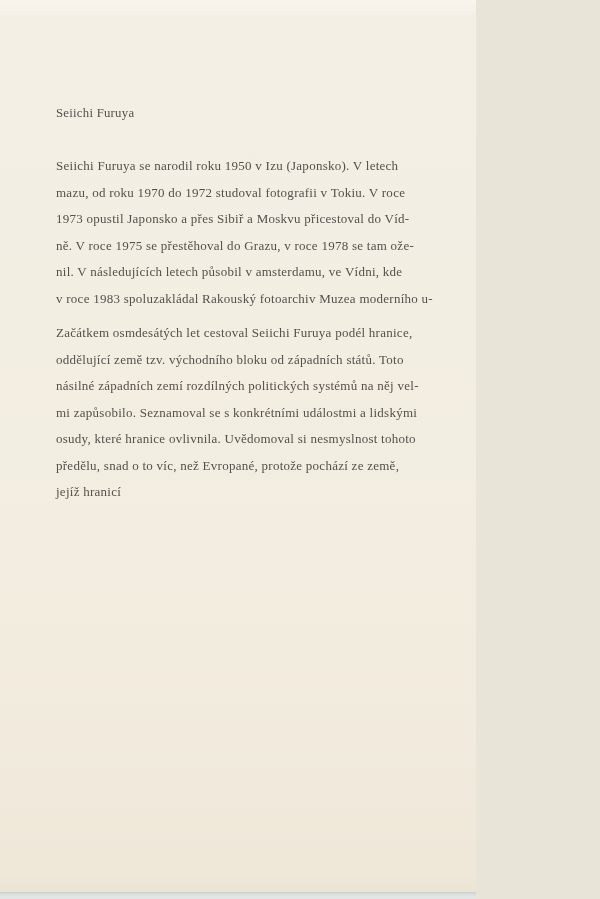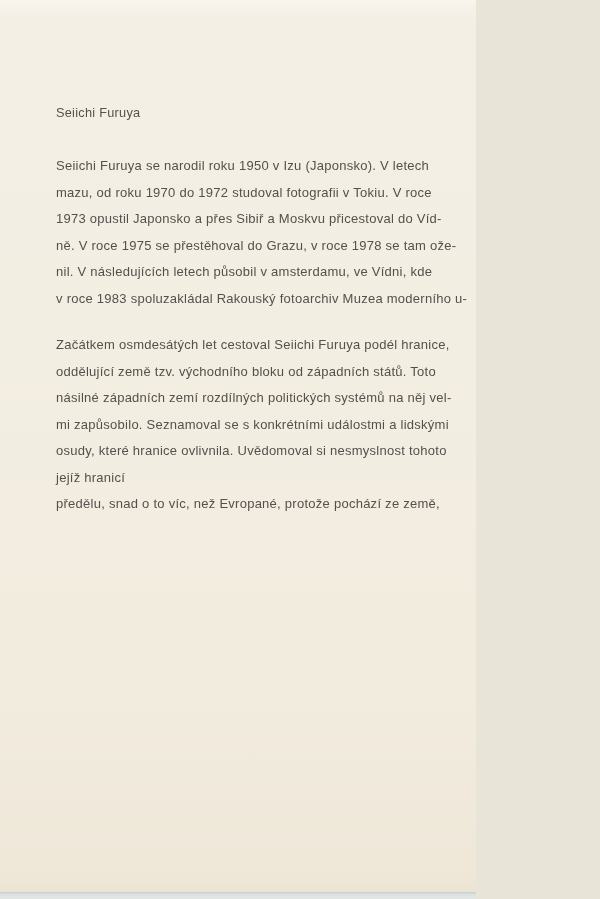--- a/index.html
+++ b/index.html
@@ -12,42 +12,42 @@
     width: 476px;
     height: 899px;
     overflow: hidden;
     background: linear-gradient(180deg,
       #f8f5ee 0%,
       #f4efe5 2%,
       #f3eee2 40%,
       #f2ecdf 75%,
       #efe8d9 97%,
       #ece4d3 99.2%);
-    font-family: Liberation Sans, sans-serif;
+    font-family: Liberation Serif, serif;
     color: #54504b;
   }
   .content {
     position: absolute;
     top: 0;
     left: 0;
     right: 0;
     padding: 100px 30px 0 56px;
   }
   .title-line {
     font-size: 12.75px;
     line-height: 26.5px;
     white-space: pre;
     letter-spacing: 0.02em;
     margin: 0 0 26.5px 0;
   }
   .para {
     margin: 0;
   }
   .para-2 {
-    margin-top: 20px;
+    margin-top: 8px;
   }
   .line {
     font-size: 13px;
     line-height: 26.5px;
     white-space: pre;
     letter-spacing: 0.02em;
   }
   .scan-edge {
     position: absolute;
     left: 0;
@@ -77,20 +77,20 @@
       <div class="line">nil. V následujících letech působil v amsterdamu, ve Vídni, kde</div>
       <div class="line">v roce 1983 spoluzakládal Rakouský fotoarchiv Muzea moderního u-</div>
     </div>
 
     <div class="para para-2">
       <div class="line">Začátkem osmdesátých let cestoval Seiichi Furuya podél hranice,</div>
       <div class="line">oddělující země tzv. východního bloku od západních států. Toto</div>
       <div class="line">násilné západních zemí rozdílných politických systémů na něj vel-</div>
       <div class="line">mi zapůsobilo. Seznamoval se s konkrétními událostmi a lidskými</div>
       <div class="line">osudy, které hranice ovlivnila. Uvědomoval si nesmyslnost tohoto</div>
+      <div class="line">předělu, snad o to víc, než Evropané, protože pochází ze země,</div>
       <div class="line">jejíž hranicí</div>
-      <div class="line">předělu, snad o to víc, než Evropané, protože pochází ze země,</div>
     </div>
 
   </div>
 
   <div class="scan-edge"></div>
 </div>
 
 </body></html>

